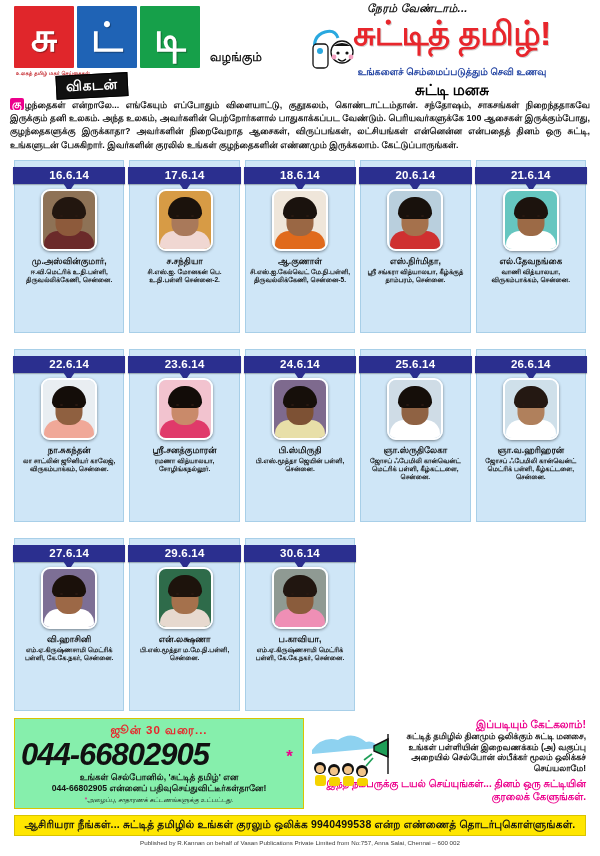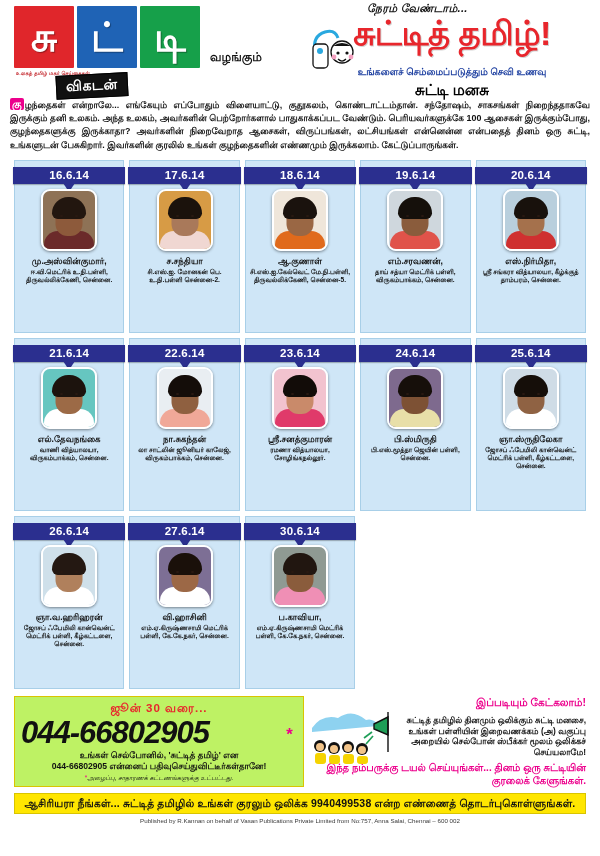--- a/index.html
+++ b/index.html
@@ -102,21 +102,21 @@
     font-size:11px;
     border-radius:2px;
     line-height:12px;
   }
 
   
   .grid{
     margin:8px 14px 0 14px;
     display:grid;
     grid-template-columns:repeat(5,1fr);
-    gap:5px 5px;
+    gap:16px 5px;
   }
   .card{
     background:#cfe6f7;
     border:1px solid #a8cfe8;
     height:173px;
     position:relative;
     display:flex; flex-direction:column; align-items:center;
     padding-top:22px;
   }
   .datebar{
@@ -179,21 +179,21 @@
 
   
   .bottom{
     margin:7px 14px 0 14px;
     display:flex;
     gap:8px;
     align-items:flex-start;
   }
   .yellowbox{
     width:290px;
-    background:#bef264;
+    background:#86efac;
     border:1px solid #d9c400;
     padding:5px 6px 4px 6px;
     position:relative;
   }
   .yb-top{
     font-size:11.5px; color:#e8262c; font-weight:bold;
     text-align:center; letter-spacing:1px;
   }
   .yb-phone{
     font-size:31px; font-weight:bold; color:#111;
@@ -213,21 +213,21 @@
   }
   .yb-note .st{ color:#ec008c; font-style:normal; }
 
   .rightcol{ flex:1; position:relative; padding-top:0; }
   .rc-head{
     font-size:10.5px; color:#ec008c; font-weight:bold;
     text-align:right; line-height:13px;
   }
   .rc-body{
     font-size:8.4px; color:#111; font-weight:bold;
-    text-align:right; line-height:10.8px; margin-top:6px;
+    text-align:right; line-height:10.8px; margin-top:0;
     padding-left:78px;
   }
   .rc-foot{
     font-size:10px; color:#ec008c; font-weight:bold;
     text-align:right; line-height:12.5px; margin-top:4px;
   }
   .crowd{
     position:absolute; left:-2px; top:10px; width:84px; height:58px;
   }
 
@@ -321,33 +321,20 @@
         <div class="body" style="background:#e06a1c"></div>
         <div class="face" style="background:#9a6744"></div>
         <div class="hair" style="background:#1a120d"></div>
         <div class="eyeL"></div>
         <div class="eyeR"></div>
       </div>
       <div class="cname">ஆ.குணாள்</div>
       <div class="cschool">சி.எஸ்.ஐ.கேல்வெட் மே.நி.பள்ளி, திருவல்லிக்கேணி, சென்னை-5.</div>
     </div>
     <div class="card">
-      <div class="datebar">19.6.14</div>
-      <div class="photo">
-        <div class="bgfill" style="background:#cfd7dd"></div>
-        <div class="body" style="background:#e0534a"></div>
-        <div class="face" style="background:#8a5c3c"></div>
-        <div class="hair" style="background:#15100b"></div>
-        <div class="eyeL"></div>
-        <div class="eyeR"></div>
-      </div>
-      <div class="cname">எம்.சரவணன்,</div>
-      <div class="cschool">தாய் சத்யா மெட்ரிக் பள்ளி, விருகம்பாக்கம், சென்னை.</div>
-    </div>
-    <div class="card">
       <div class="datebar">20.6.14</div>
       <div class="photo">
         <div class="bgfill" style="background:#b9cfdd"></div>
         <div class="body" style="background:#cf3030"></div>
         <div class="face" style="background:#a5714c"></div>
         <div class="hair" style="background:#18110c"></div>
         <div class="eyeL"></div>
         <div class="eyeR"></div>
       </div>
       <div class="cname">எஸ்.நிர்மிதா,</div>
@@ -436,20 +423,33 @@
       <div class="photo">
         <div class="bgfill" style="background:#7d6f95"></div>
         <div class="body" style="background:#ffffff"></div>
         <div class="face" style="background:#9c6846"></div>
         <div class="hair" style="background:#1a100a"></div>
         <div class="eyeL"></div>
         <div class="eyeR"></div>
       </div>
       <div class="cname">வி.ஹாசினி</div>
       <div class="cschool">எம்.ஏ.கிருஷ்ணசாமி மெட்ரிக் பள்ளி, கே.கே.நகர், சென்னை.</div>
+    </div>
+    <div class="card">
+      <div class="datebar">29.6.14</div>
+      <div class="photo">
+        <div class="bgfill" style="background:#2e6b4a"></div>
+        <div class="body" style="background:#e7d9cf"></div>
+        <div class="face" style="background:#a5714c"></div>
+        <div class="hair" style="background:#1d130c"></div>
+        <div class="eyeL"></div>
+        <div class="eyeR"></div>
+      </div>
+      <div class="cname">என்.லக்ஷணா</div>
+      <div class="cschool">பி.எஸ்.மூத்தா ம.மே.நி.பள்ளி, சென்னை.</div>
     </div>
     <div class="card">
       <div class="datebar">30.6.14</div>
       <div class="photo">
         <div class="bgfill" style="background:#8f9a93"></div>
         <div class="body" style="background:#ef8fb5"></div>
         <div class="face" style="background:#8a5c3c"></div>
         <div class="hair" style="background:#211610"></div>
         <div class="eyeL"></div>
         <div class="eyeR"></div>

